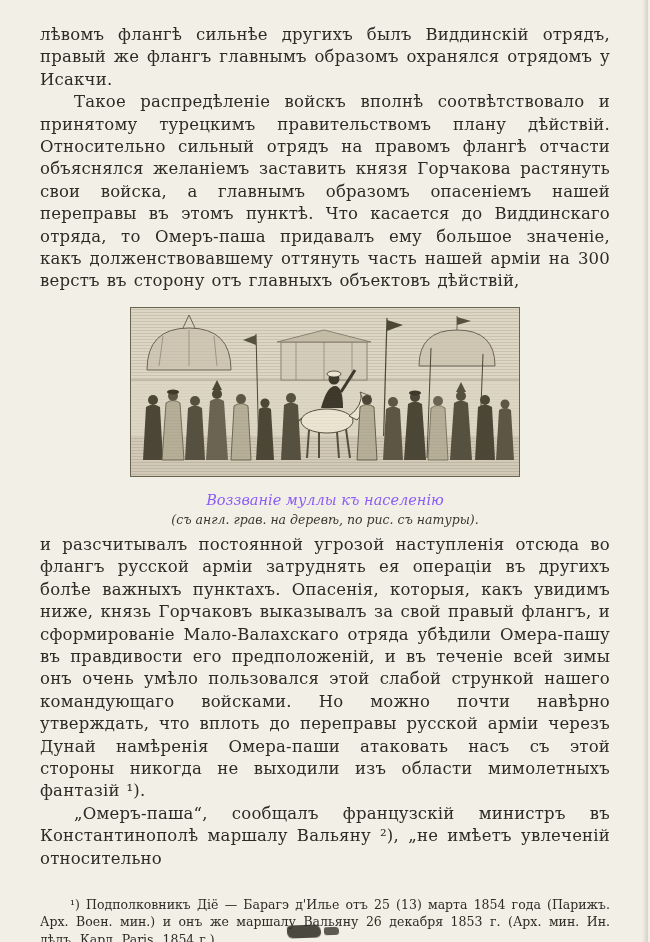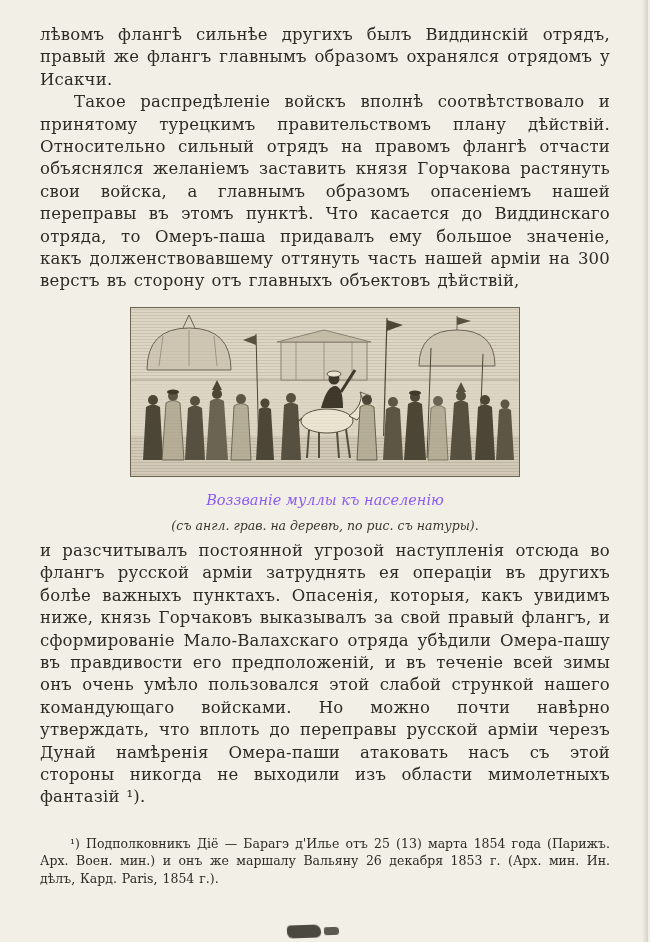--- a/index.html
+++ b/index.html
@@ -48,21 +48,21 @@
     font-style: italic;
     font-size: 14.5px;
     line-height: 18px;
     margin-top: 11px;
     color: #8b5cf6;
   }
   figcaption .cap-source {
     font-style: italic;
     font-size: 12.5px;
     line-height: 16px;
-    margin-top: 9px;
+    margin-top: 3px;
     color: #3a372f;
   }
   .footnotes {
     margin-top: 26px;
   }
   .footnotes p {
     margin: 0;
     font-size: 12.5px;
     line-height: 17.5px;
     text-align: justify;
@@ -210,20 +210,21 @@
           <rect x="0" y="0" width="388" height="168" fill="url(#hatch)" opacity="0.5"></rect>
         </svg>
       </div>
       <figcaption>
         <div class="cap-title">Воззваніе муллы къ населенію</div>
         <div class="cap-source">(съ англ. грав. на деревѣ, по рис. съ натуры).</div>
       </figcaption>
     </figure>
 
     <p class="noindent">и разсчитывалъ постоянной угрозой наступленія отсюда во флангъ русской арміи затруднять ея операціи въ другихъ болѣе важныхъ пунктахъ. Опасенія, которыя, какъ увидимъ ниже, князь Горчаковъ выказывалъ за свой правый флангъ, и сформированіе Мало-Валахскаго отряда убѣдили Омера-пашу въ правдивости его предположеній, и въ теченіе всей зимы онъ очень умѣло пользовался этой слабой стрункой нашего командующаго войсками. Но можно почти навѣрно утверждать, что вплоть до переправы русской арміи черезъ Дунай намѣренія Омера-паши атаковать насъ съ этой стороны никогда не выходили изъ области мимолетныхъ фантазій ¹).</p>
+    <p>„Омеръ-паша“, сообщалъ французскій министръ въ Константинополѣ маршалу Вальяну ²), „не имѣетъ увлеченій относительно</p>
   </div>
 
   <div class="footnotes">
     <p>¹) Подполковникъ Діё — Барагэ д'Илье отъ 25 (13) марта 1854 года (Парижъ. Арх. Воен. мин.) и онъ же маршалу Вальяну 26 декабря 1853 г. (Арх. мин. Ин. дѣлъ, Кард. Paris, 1854 г.).</p>
 
   </div>
 
   <div class="smudge"></div>
   <div class="edge-shade"></div>
 </div>

